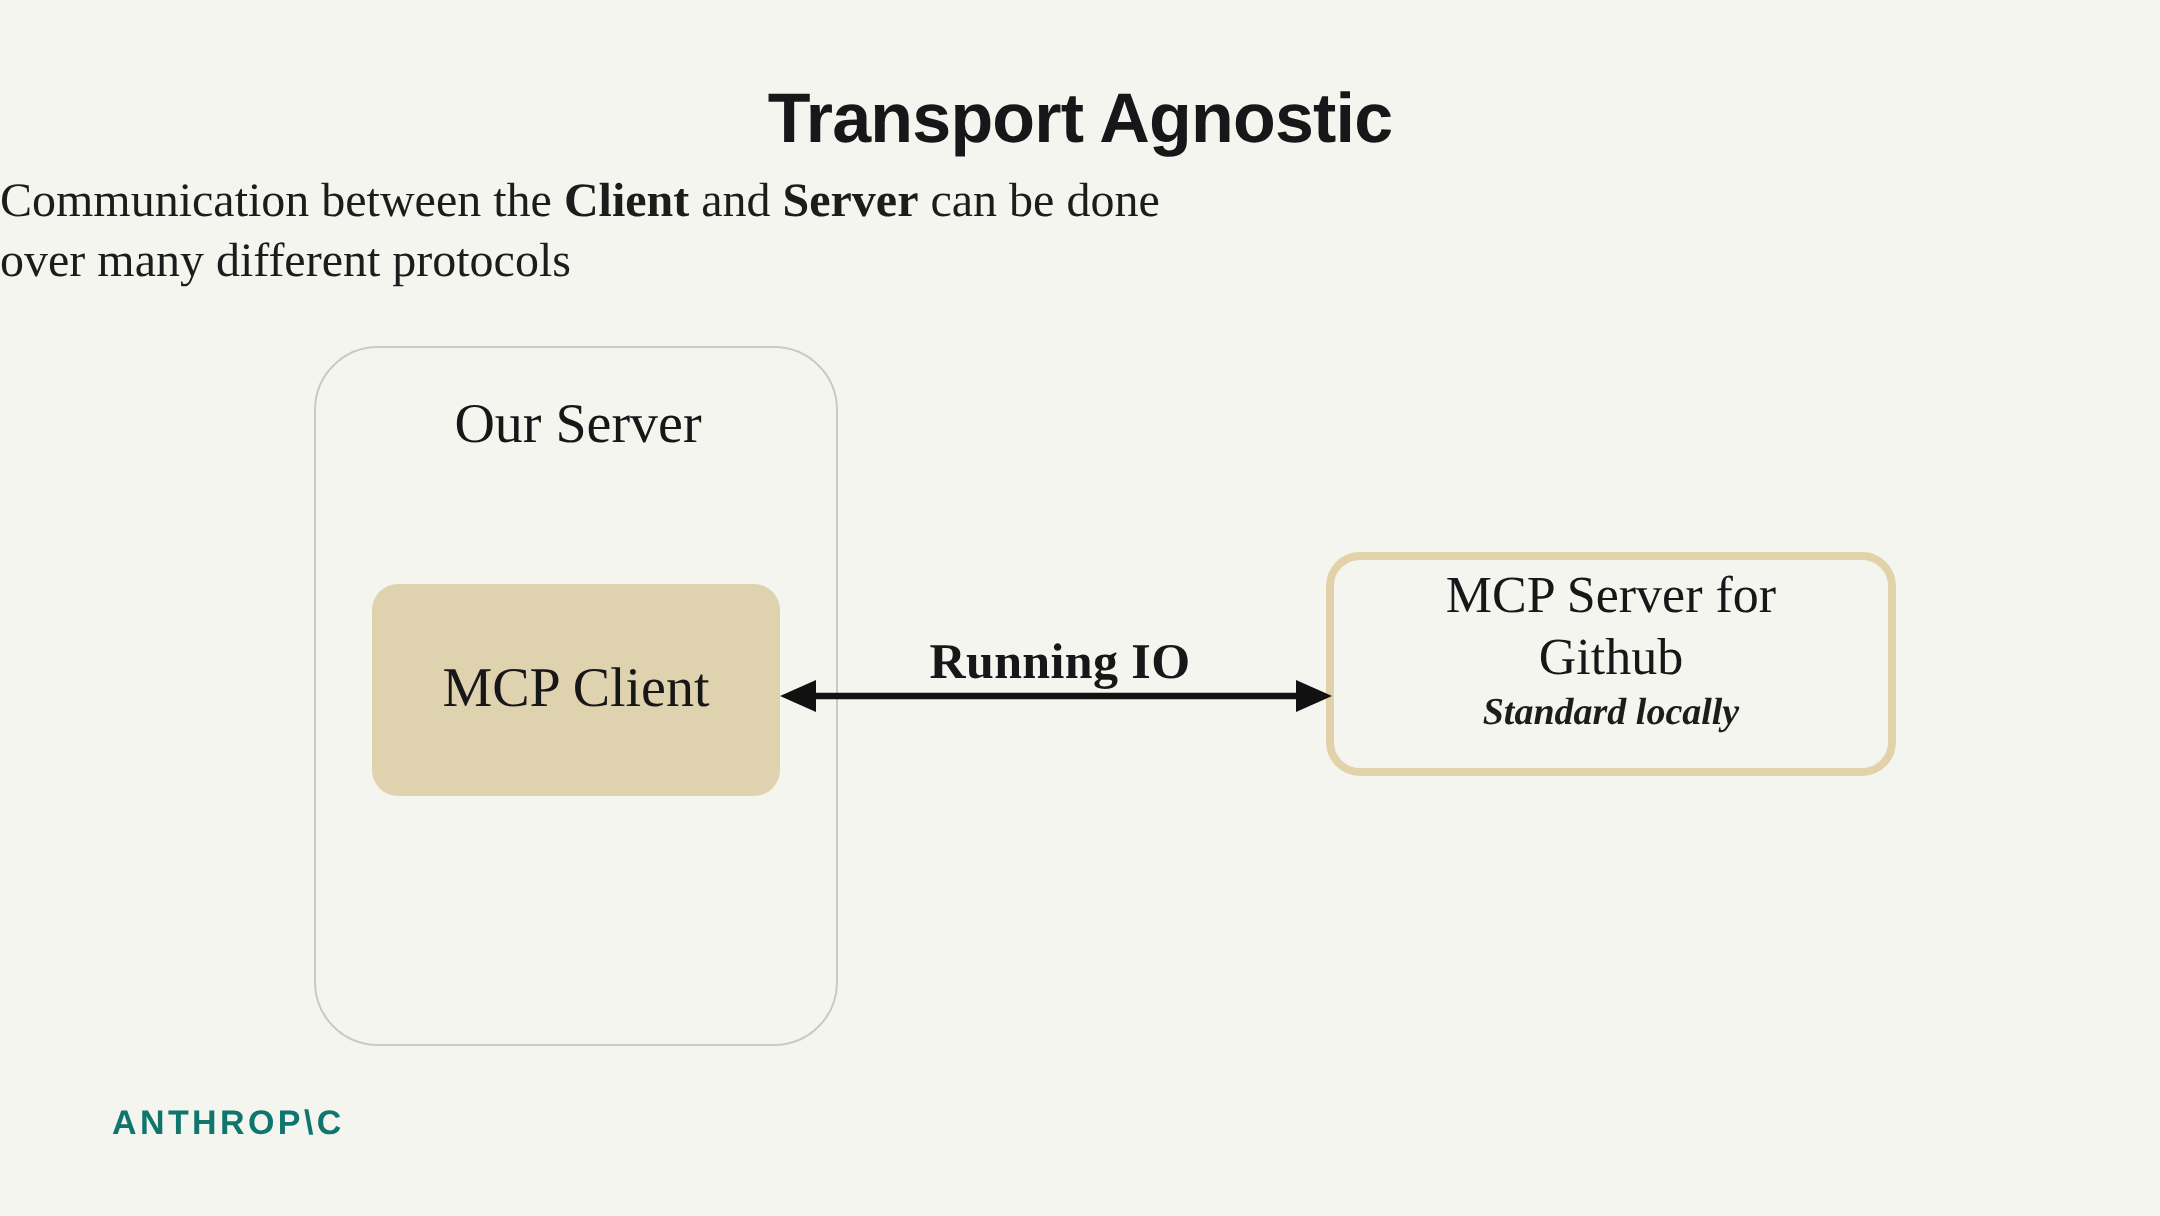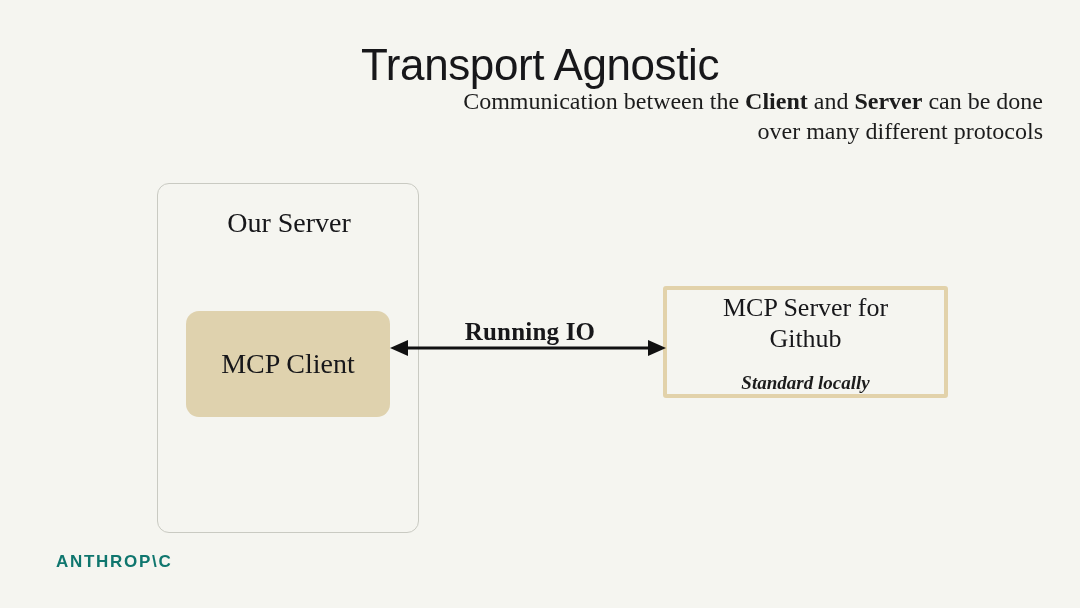--- a/index.html
+++ b/index.html
@@ -22,99 +22,99 @@
   }
 
   
   .title {
     position: absolute;
     left: 0;
     top: 41px;
     width: 1080px;
     text-align: center;
     font-family: "Liberation Sans", sans-serif;
-    font-weight: normal;
-    font-size: 44px;
+    font-weight: bold;
+    font-size: 35px;
     letter-spacing: -0.4px;
     color: #17171a;
     line-height: 1.08;
   }
   .subtitle {
     position: absolute;
-    left: 15px;
+    left: 0;
     top: 86px;
     width: 1028px;
-    text-align: right;
+    text-align: left;
     font-family: "Liberation Serif", serif;
     font-weight: normal;
     font-size: 24px;
     color: #1c1c1c;
     line-height: 1.26;
   }
   .subtitle b { font-weight: bold; }
 
   
   .server-container {
     position: absolute;
     left: 157px;
-    top: 183px;
+    top: 173px;
     width: 262px;
     height: 350px;
     border: 1.5px solid #c9cac2;
-    border-radius: 12px;
+    border-radius: 32px;
     background: transparent;
     box-sizing: border-box;
   }
   .server-container-label {
     position: absolute;
     left: 0;
     top: 23px;
     width: 262px;
     text-align: center;
     font-family: "Liberation Serif", serif;
     font-size: 28px;
     color: #17171a;
   }
 
   
   .client-box {
     position: absolute;
     left: 186px;
-    top: 311px;
+    top: 292px;
     width: 204px;
     height: 106px;
     background: #DFD2AE;
     border-radius: 13px;
     display: flex;
     align-items: center;
     justify-content: center;
     box-sizing: border-box;
   }
   .client-box-label {
     font-family: "Liberation Serif", serif;
     font-size: 28px;
     color: #17171a;
     line-height: 1.1;
   }
 
   
   .server-box {
     position: absolute;
     left: 663px;
-    top: 286px;
+    top: 276px;
     width: 285px;
     height: 112px;
     border: 4px solid #E2D2AA;
-    border-radius: 3px;
+    border-radius: 17px;
     background: transparent;
     box-sizing: border-box;
     display: flex;
     flex-direction: column;
     align-items: center;
-    justify-content: space-between;
+    justify-content: flex-start;
     padding-top: 2px;
   }
   .server-box-title {
     font-family: "Liberation Serif", serif;
     font-size: 26px;
     color: #17171a;
     text-align: center;
     line-height: 1.2;
     max-width: 240px;
   }

